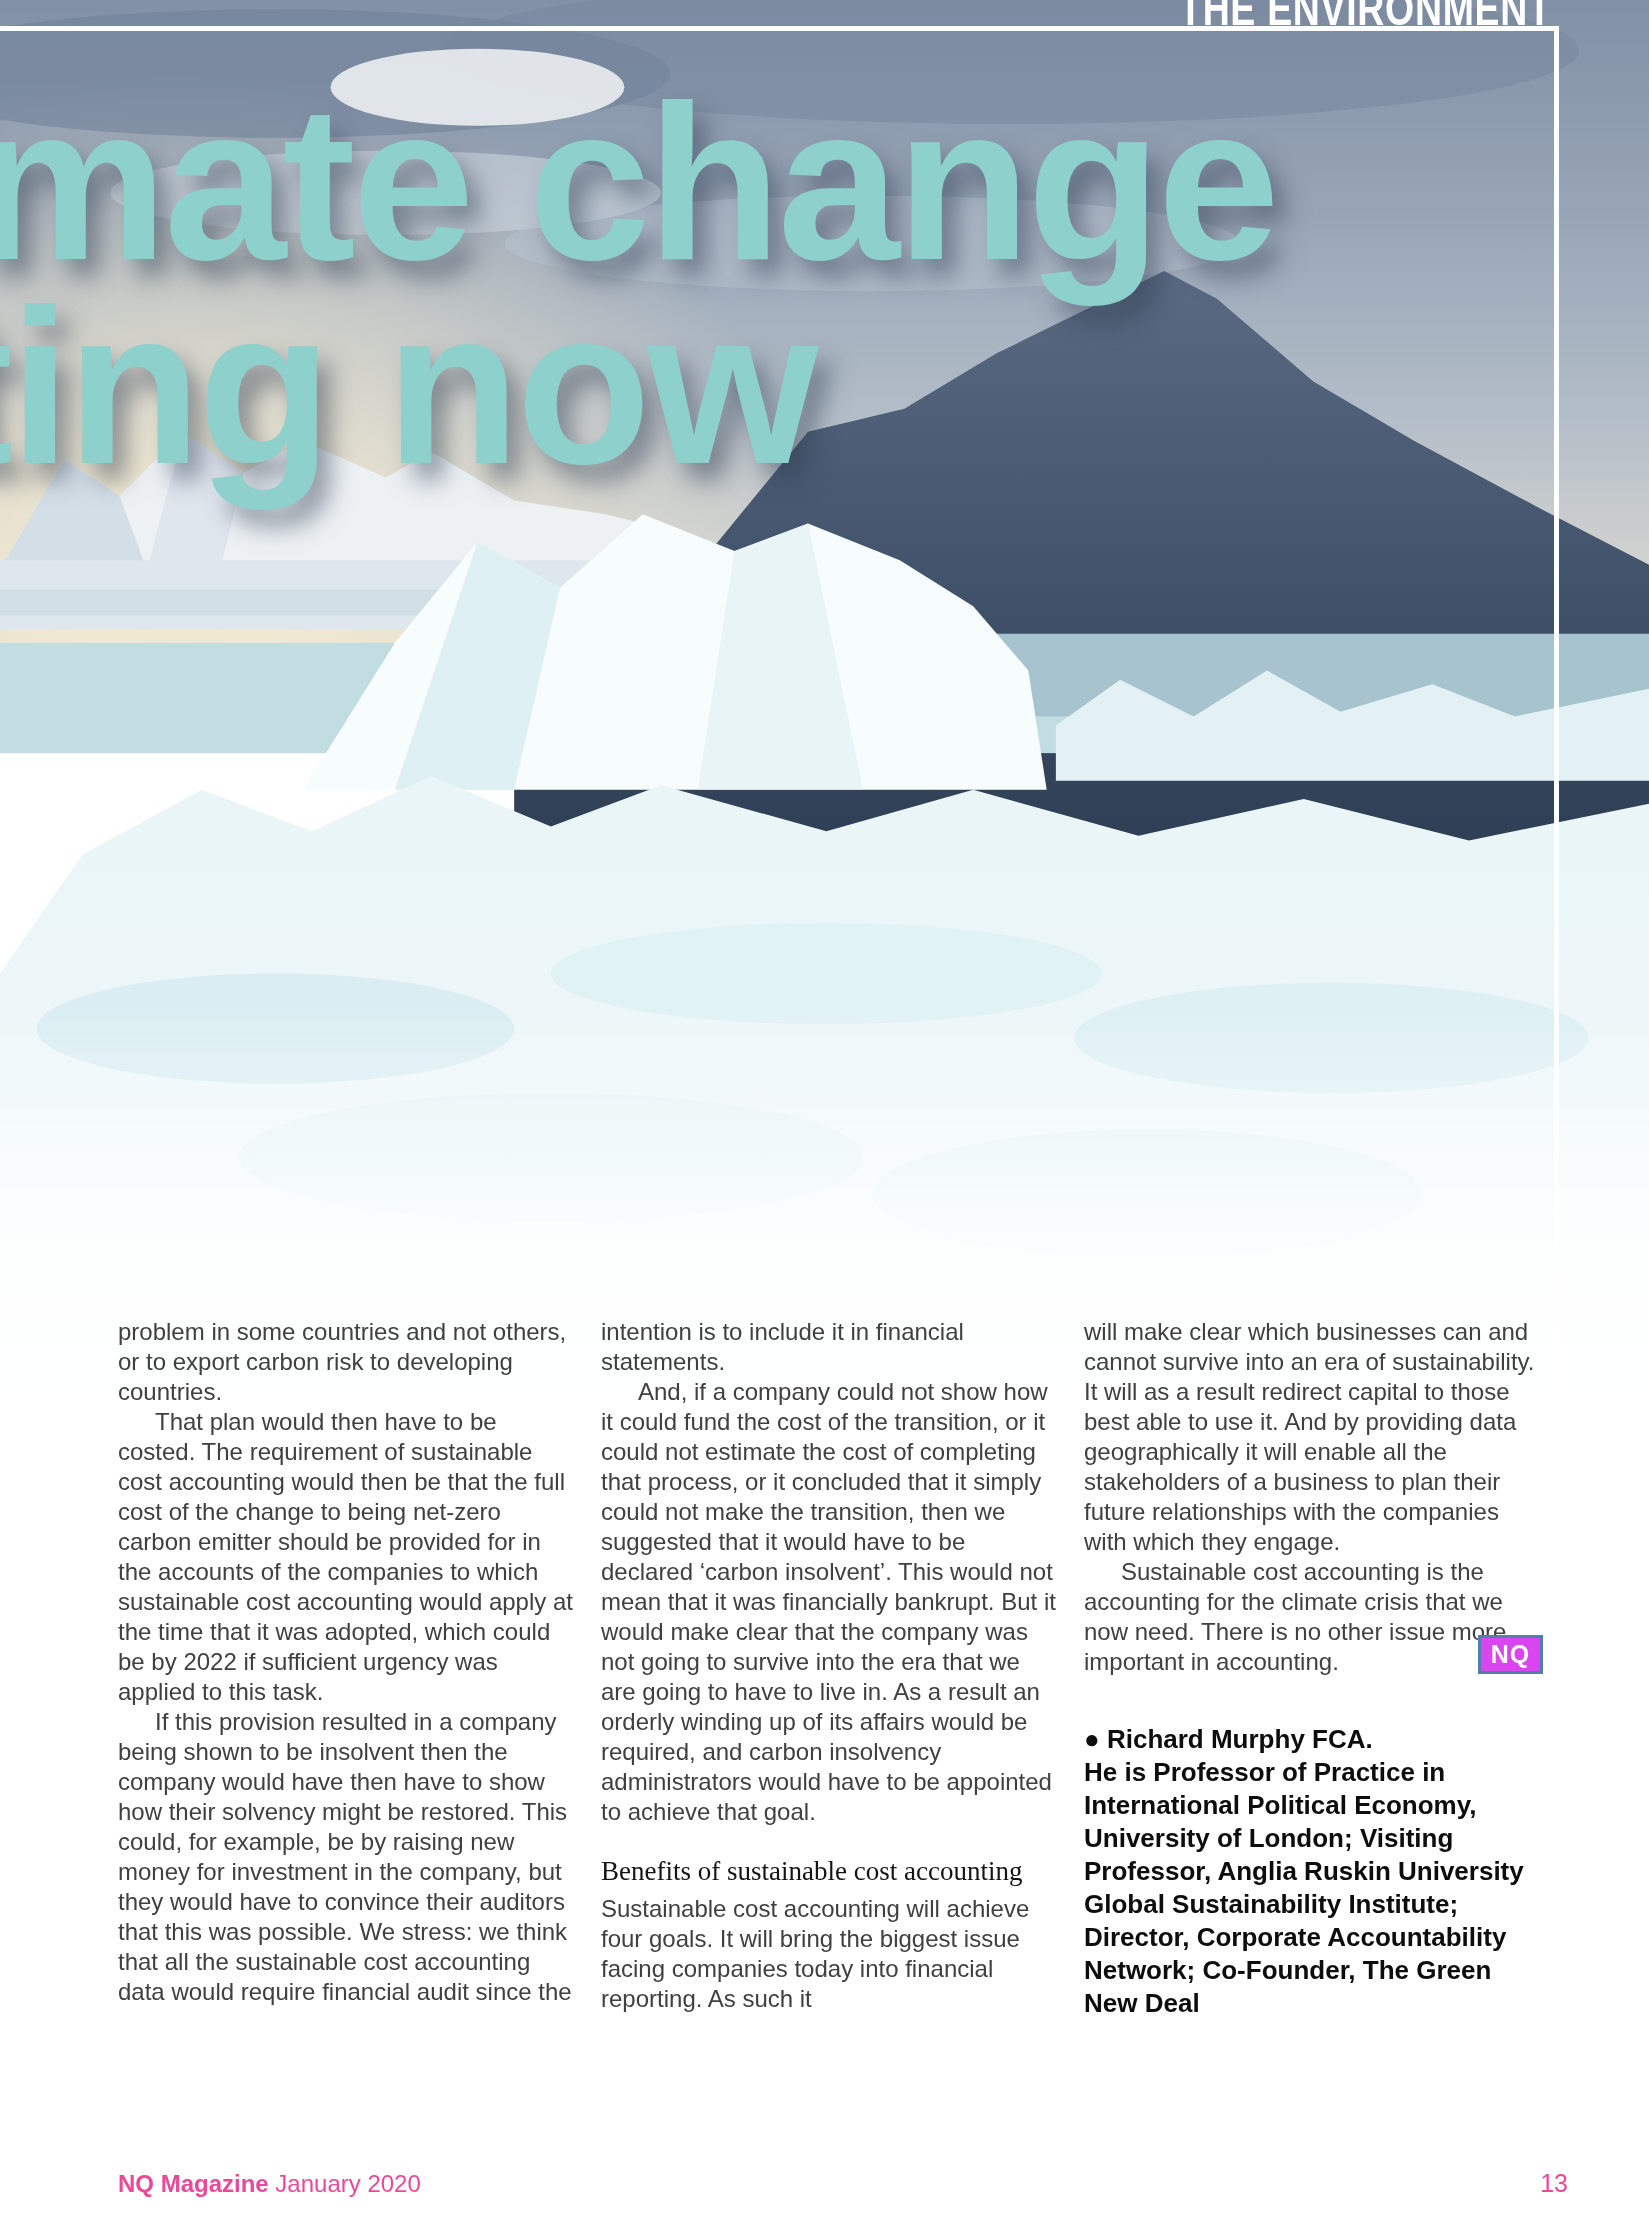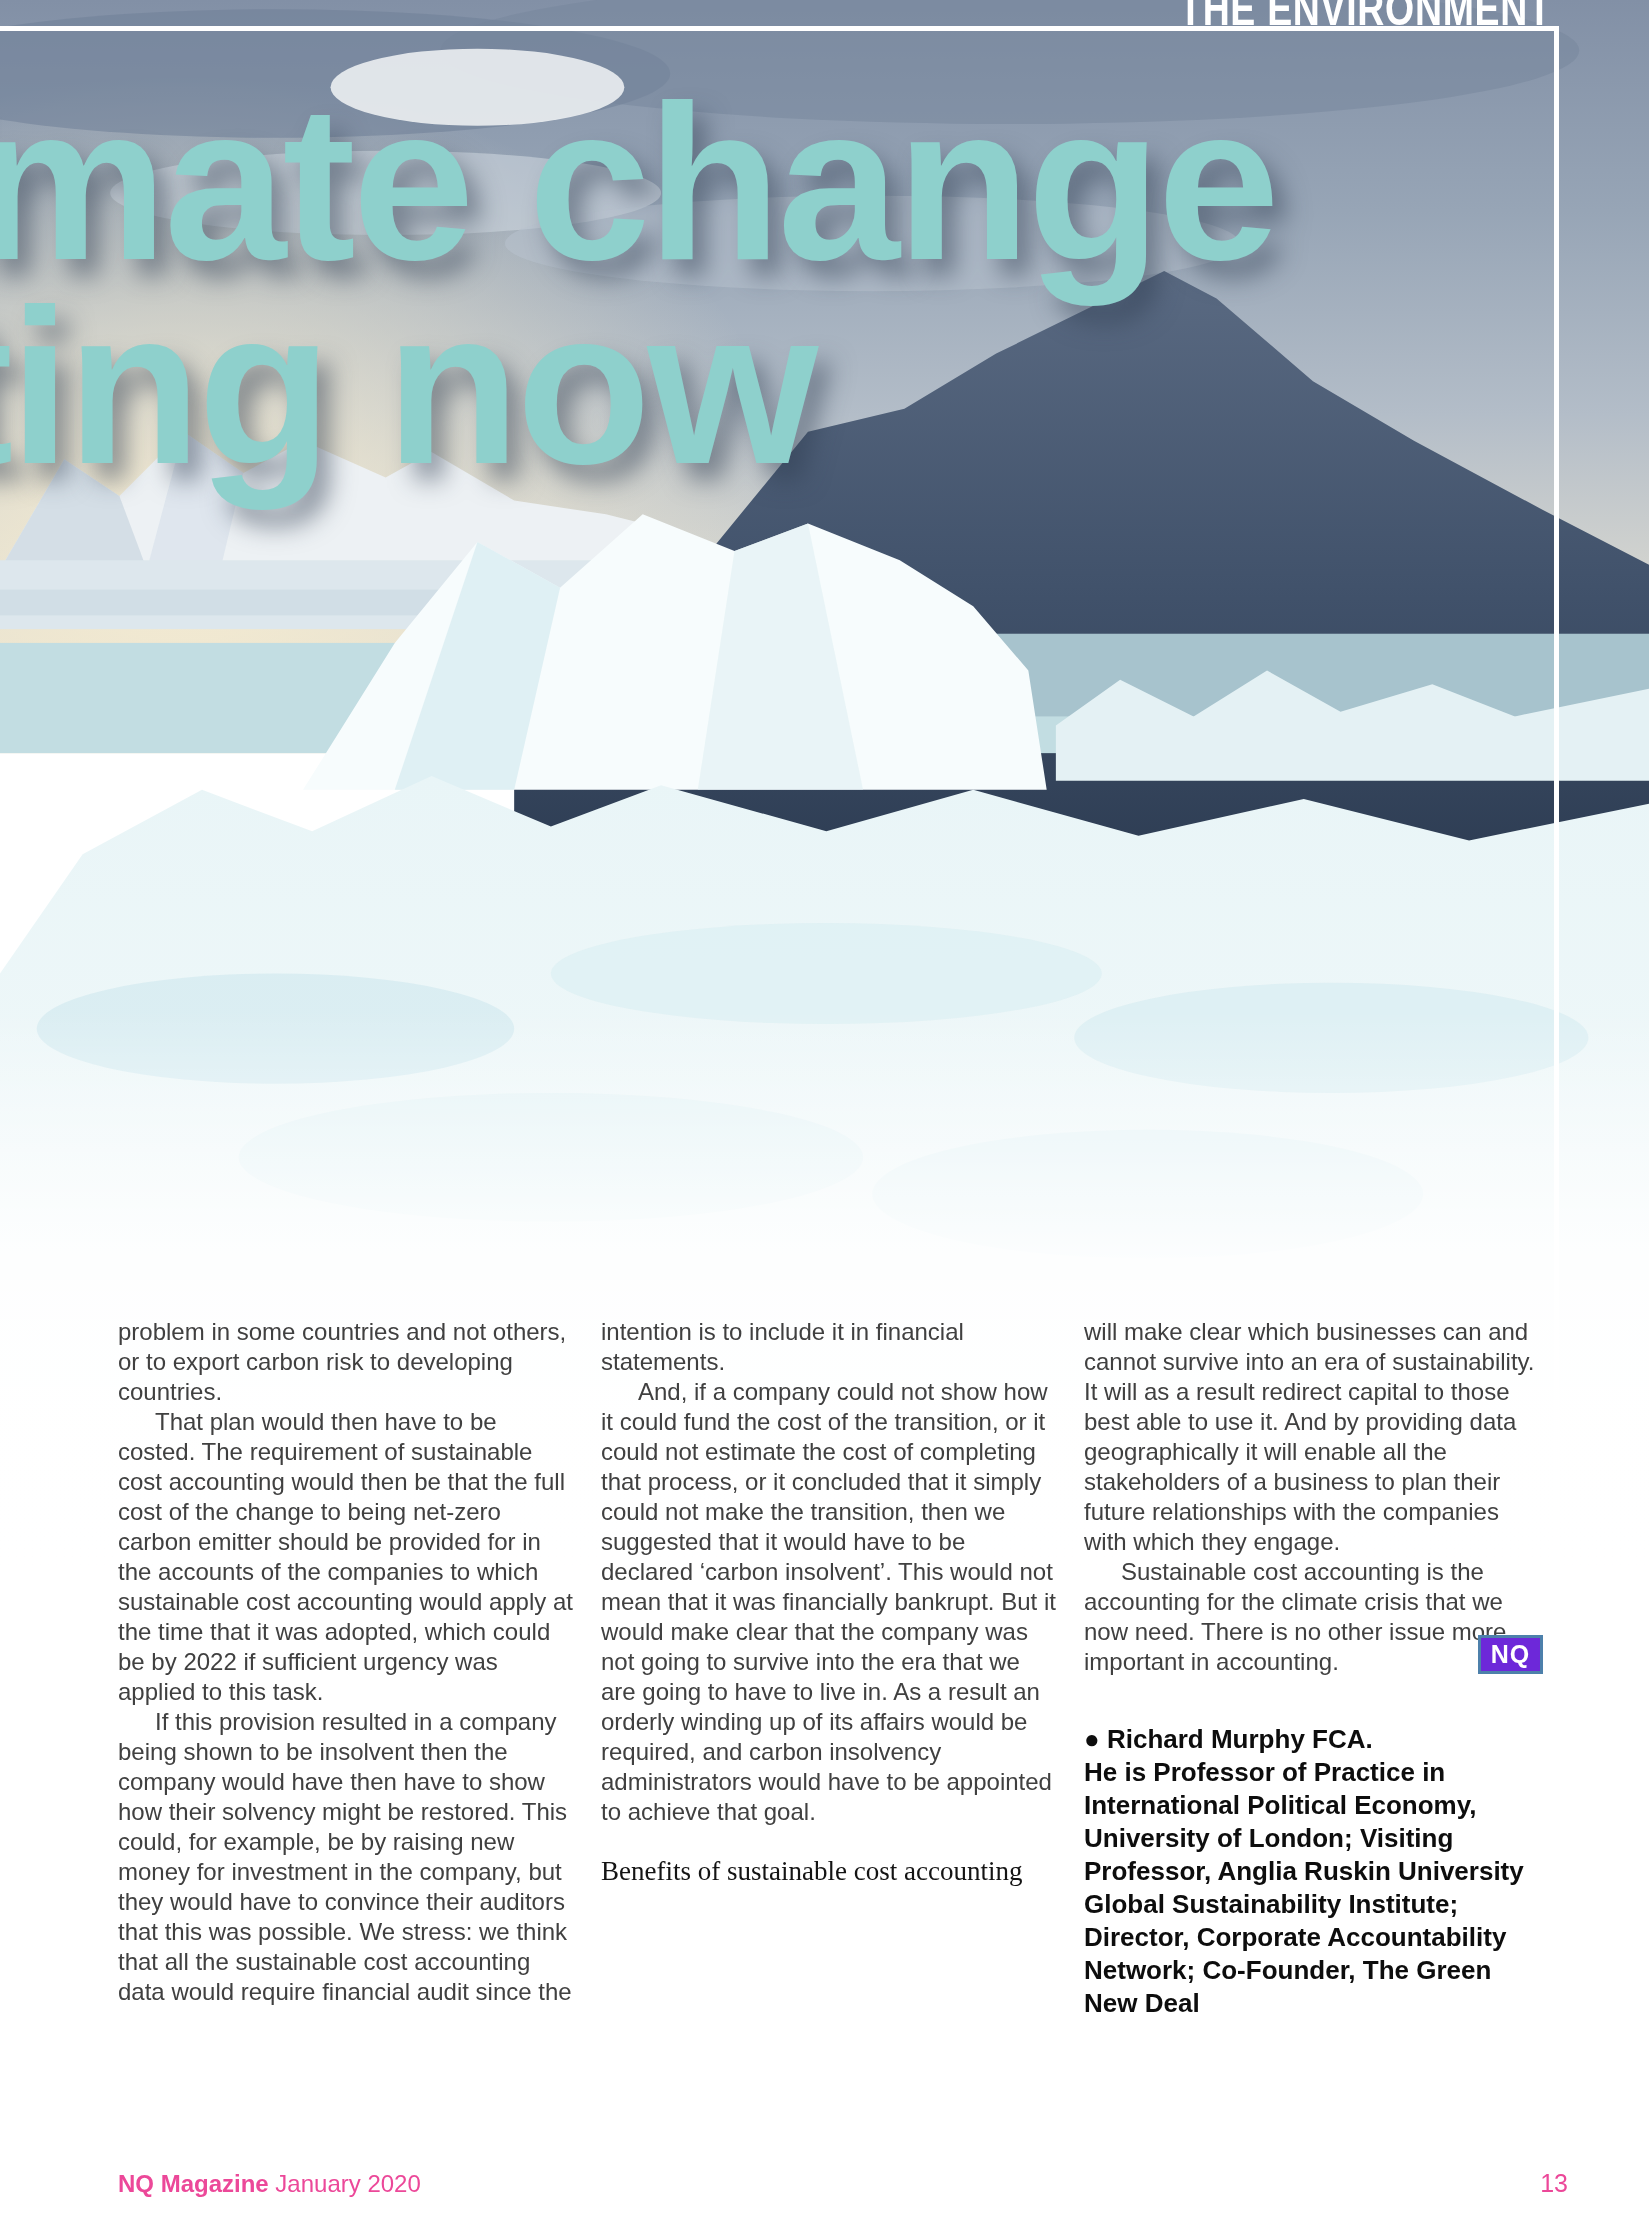--- a/index.html
+++ b/index.html
@@ -45,21 +45,21 @@
   .col p.ind{text-indent:37px;}
   .subhead{
     font-family:"Liberation Serif", serif;
     font-size:27px;line-height:32px;font-weight:normal;color:#141414;
     margin:27.5px 0 7.3px 0;
   }
   .nq-wrap{position:relative;}
   .nq-logo{
     position:absolute;right:0;bottom:2.8px;
     width:59px;height:33px;
-    background:#6d28d9;border:3.7px solid #4d80ab;
+    background:#d946ef;border:3.7px solid #4d80ab;
     color:#ffffff;font-weight:bold;font-size:25px;line-height:33px;
     text-align:center;letter-spacing:0.9px;
   }
   .bio{
     margin-top:46px;
     font-weight:bold;font-size:26px;line-height:33px;color:#0d0d0d;
   }
   
   .footer{
     position:absolute;left:118px;top:2169px;width:1450px;height:37px;
@@ -157,20 +157,21 @@
     <div class="col">
       <p>problem in some countries and not others, or to export carbon risk to developing countries.</p>
       <p class="ind">That plan would then have to be costed. The requirement of sustainable cost accounting would then be that the full cost of the change to being net-zero carbon emitter should be provided for in the accounts of the companies to which sustainable cost accounting would apply at the time that it was adopted, which could be by 2022 if sufficient urgency was applied to this task.</p>
       <p class="ind">If this provision resulted in a company being shown to be insolvent then the company would have then have to show how their solvency might be restored. This could, for example, be by raising new money for investment in the company, but they would have to convince their auditors that this was possible. We stress: we think that all the sustainable cost accounting data would require financial audit since the</p>
     </div>
 
     <div class="col">
       <p>intention is to include it in financial statements.</p>
       <p class="ind">And, if a company could not show how it could fund the cost of the transition, or it could not estimate the cost of completing that process, or it concluded that it simply could not make the transition, then we suggested that it would have to be declared ‘carbon insolvent’. This would not mean that it was financially bankrupt. But it would make clear that the company was not going to survive into the era that we are going to have to live in. As a result an orderly winding up of its affairs would be required, and carbon insolvency administrators would have to be appointed to achieve that goal.</p>
       <h3 class="subhead">Benefits of sustainable cost accounting</h3>
+      <p>Sustainable cost accounting will achieve four goals. It will bring the biggest issue facing companies today into financial reporting. As such it</p>
     </div>
 
     <div class="col">
       <p>will make clear which businesses can and cannot survive into an era of sustainability. It will as a result redirect capital to those best able to use it. And by providing data geographically it will enable all the stakeholders of a business to plan their future relationships with the companies with which they engage.</p>
       <div class="nq-wrap">
         <p class="ind">Sustainable cost accounting is the accounting for the climate crisis that we now need. There is no other issue more important in accounting.</p>
         <span class="nq-logo">NQ</span>
       </div>
       <div class="bio">
         <div>● Richard Murphy FCA.</div>

